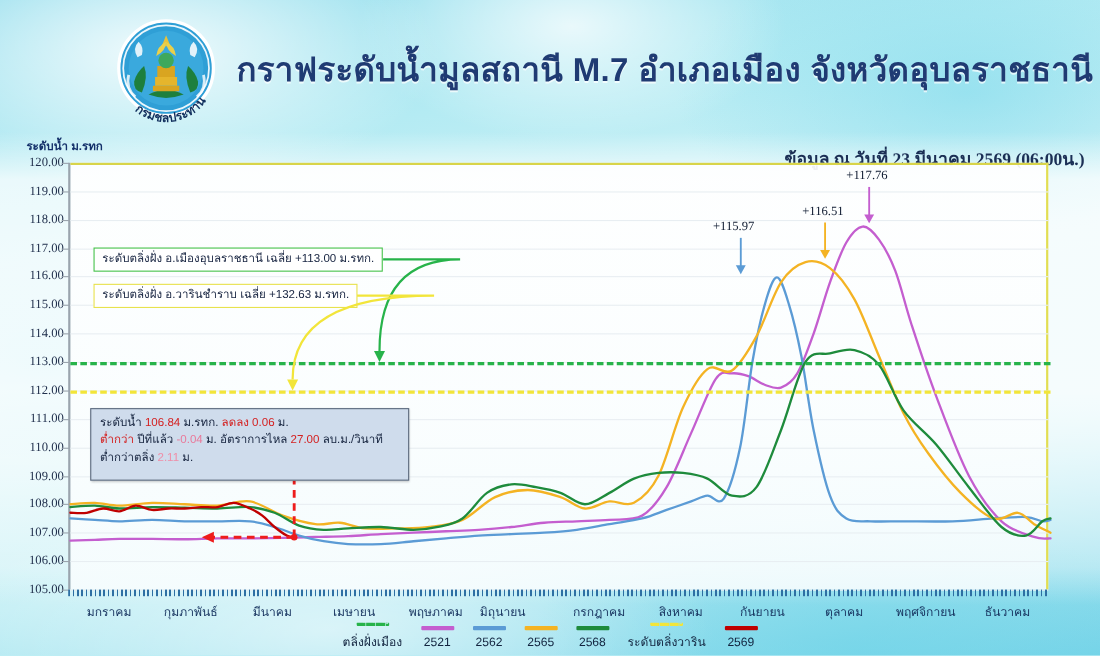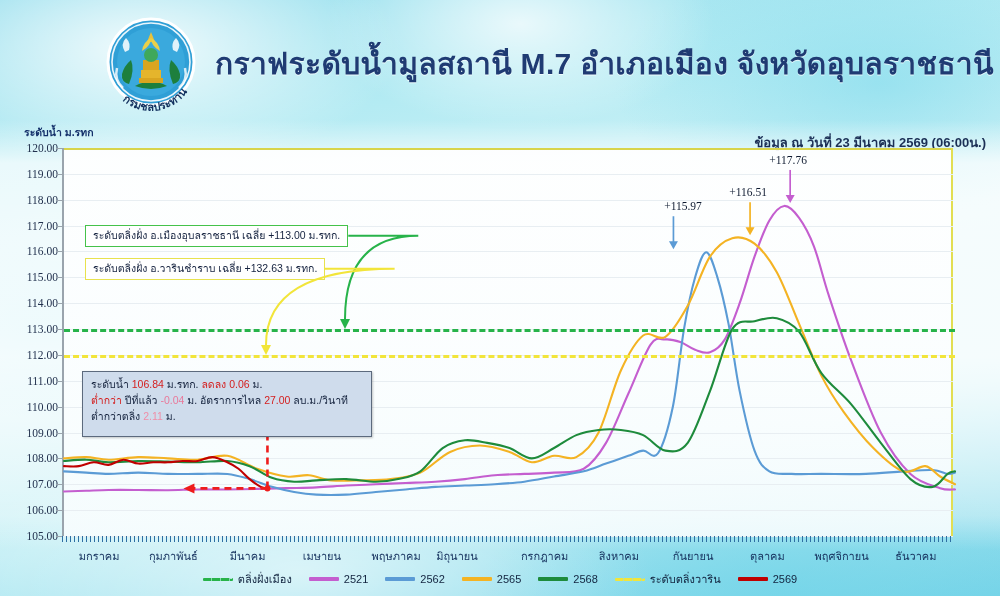--- a/index.html
+++ b/index.html
@@ -32,21 +32,21 @@
   .header { position:absolute; left:0; top:0; width:1000px; height:120px; }
   .logo { position:absolute; left:95px; top:8px; width:112px; height:112px; }
   .title {
     position:absolute; left:215px; top:40px;
     font-size:30px; font-weight:bold; color:#1f3b73;
     letter-spacing:.3px; white-space:nowrap;
     text-shadow: 0 1px 0 rgba(255,255,255,.7);
   }
   .asof {
     position:absolute; right:14px; top:132px;
-    font-size:13px; color:#1b2f55; font-weight:bold; white-space:nowrap;
+    font-size:16px; color:#1b2f55; font-weight:bold; white-space:nowrap;font-family:Liberation Serif, serif;
   }
   .ylabel {
     position:absolute; left:24px; top:124px;
     font-size:10.5px; color:#14306a; font-weight:bold; white-space:nowrap;
   }
 
   
   .plot {
     position:absolute; left:62px; top:148px; width:891px; height:388px;
     background: linear-gradient(180deg, rgba(255,255,255,.92), rgba(248,253,254,.88));
@@ -99,21 +99,21 @@
     position:absolute; font-size:11.5px; color:#0e1a30; white-space:nowrap;
     transform:translateX(-50%);
     font-family:"Liberation Serif", serif;
   }
 
   
   .legend {
     position:absolute; left:0; top:566px; width:1000px; height:26px;
     display:flex; align-items:center; justify-content:center; gap:17px;
   }
-  .legend-item { display:flex; align-items:center; gap:5px; }
+  .legend-item { display:flex; align-items:center; gap:5px;flex-direction:column; }
   .legend-swatch { width:30px; height:4px; display:block; border-radius:1px; }
   .legend-swatch.dashed { height:0; border-top-width:3.5px; border-top-style:dashed; }
   .legend-text { font-size:11px; color:#12243f; white-space:nowrap; }
 
   svg.layer { position:absolute; left:0; top:0; overflow:visible; }
 </style>
 </head>
 <body>
 
 <div id="root">
@@ -243,21 +243,21 @@
       <div class="xtick-label" style="left: 457px;">มิถุนายน</div>
       <div class="xtick-label" style="left: 544.625px;">กรกฎาคม</div>
       <div class="xtick-label" style="left: 618.875px;">สิงหาคม</div>
       <div class="xtick-label" style="left: 693.125px;">กันยายน</div>
       <div class="xtick-label" style="left: 767.375px;">ตุลาคม</div>
       <div class="xtick-label" style="left: 841.625px;">พฤศจิกายน</div>
       <div class="xtick-label" style="left: 915.875px;">ธันวาคม</div>
     </div>
 
   <div id="peaklabels">
-      <div class="peaklabel" style="left: 683px; top: 200.243px; font-family: Liberation Serif, serif;">+115.97</div>
+      <div class="peaklabel" style="left: 667px; top: 200.243px; font-family: Liberation Serif, serif;">+115.97</div>
       <div class="peaklabel" style="left: 748.07px; top: 186.275px;">+116.51</div>
       <div class="peaklabel" style="left: 788.165px; top: 153.941px;">+117.76</div>
     </div>
 
   <div class="callout" id="callout-city" style="left:85px; top:225px; border-color:#45c24a;">
     <span>ระดับตลิ่งฝั่ง อ.เมืองอุบลราชธานี เฉลี่ย +113.00 ม.รทก.</span>
   </div>
   <div class="callout" id="callout-warin" style="left:85px; top:258px; border-color:#e8e24d;">
     <span>ระดับตลิ่งฝั่ง อ.วารินชำราบ  เฉลี่ย +132.63 ม.รทก.</span>
   </div>

